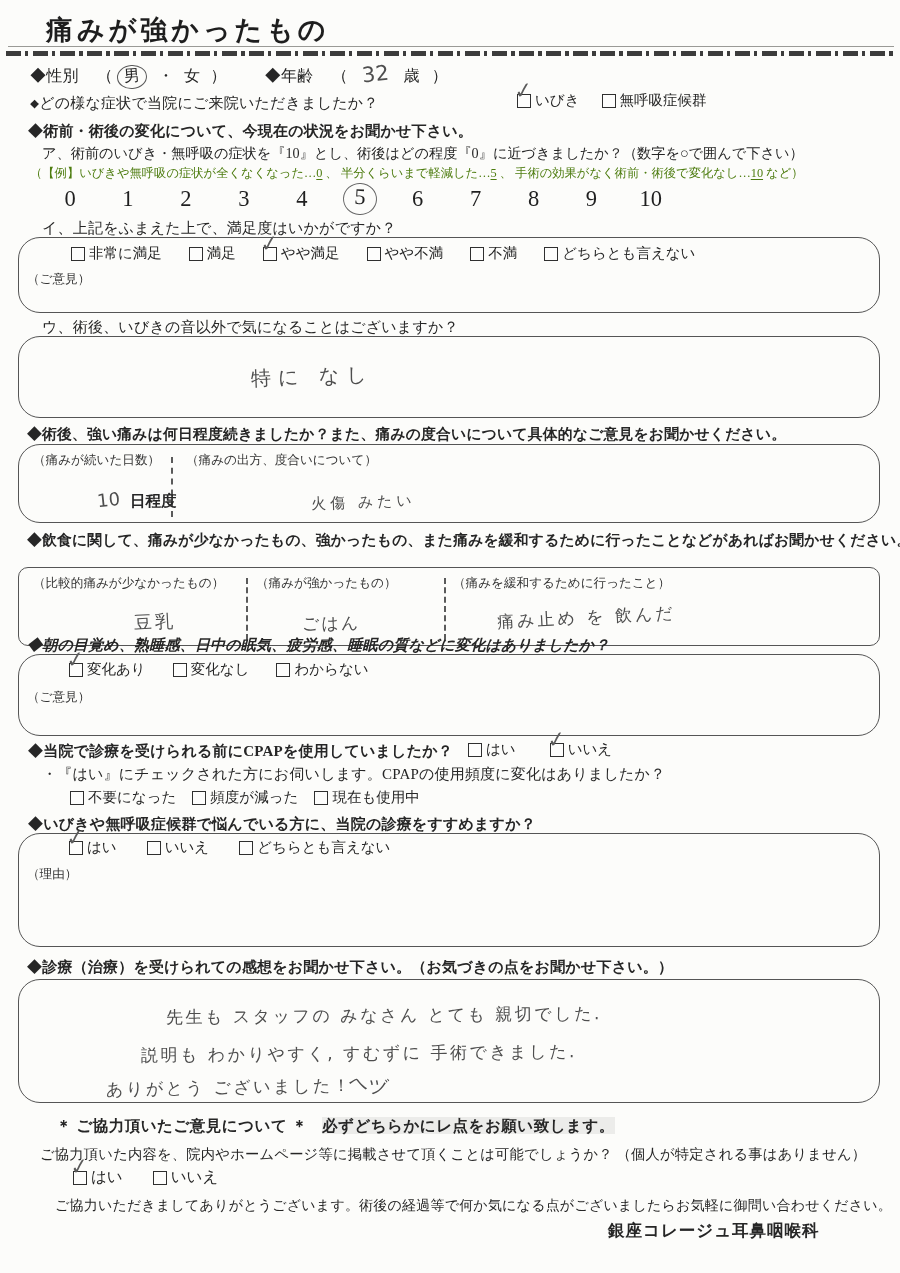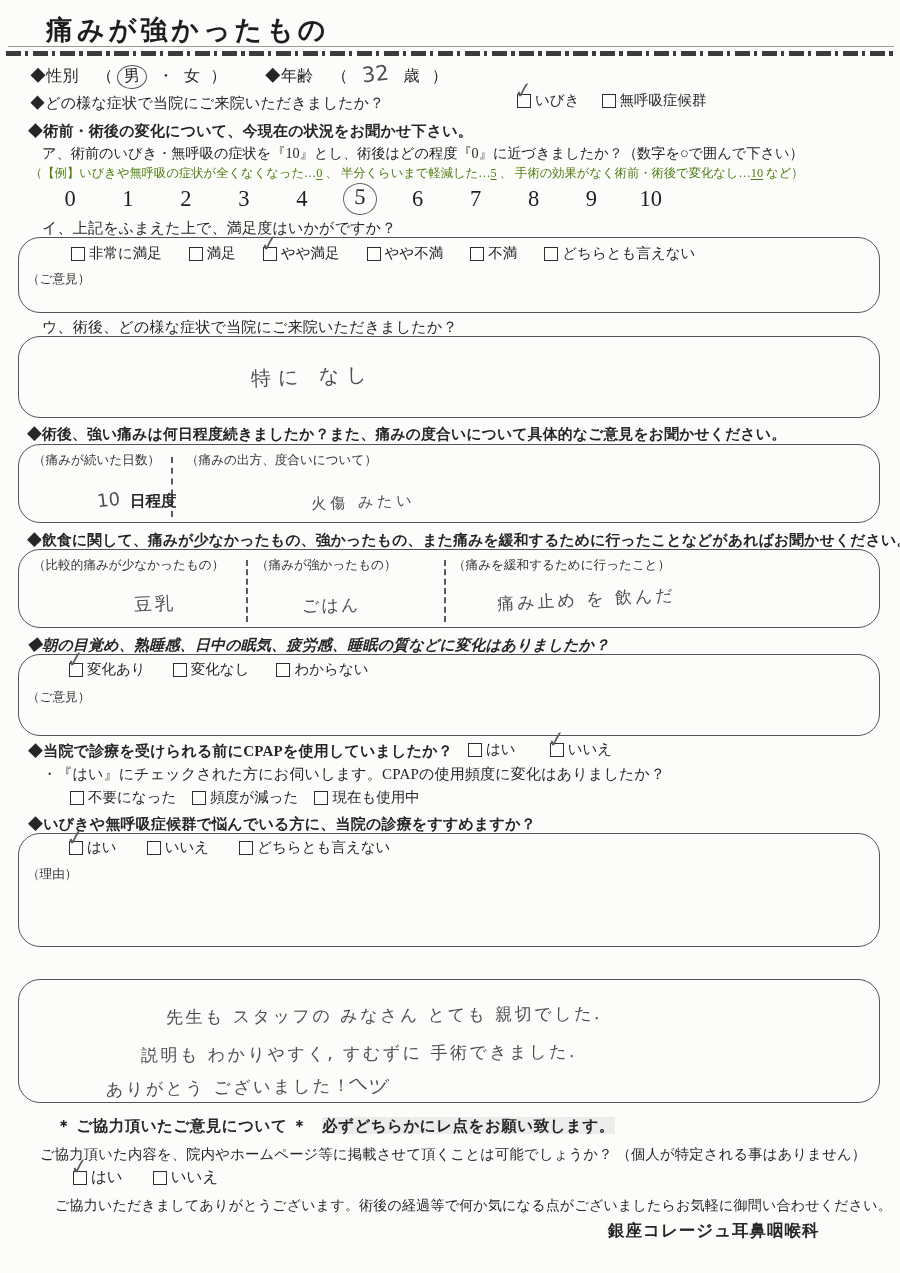--- a/index.html
+++ b/index.html
@@ -72,21 +72,21 @@
     <span style="margin:0 6px;">・</span>
     <span>女</span>
     <span style="margin-left:6px;">）</span>
     <span style="margin-left:34px;">◆年齢</span>
     <span style="margin-left:14px;">（</span>
     <span class="hand" style="display:inline-block;font-size:21px;transform:rotate(-6deg);margin:0 10px;">32</span>
     <span>歳</span>
     <span style="margin-left:8px;">）</span>
   </div>
 
-  <div class="abs q" style="left:30px;top:94px;">◆どの様な症状で当院にご来院いただきましたか？</div>
+  <div class="abs q" style="left:30px;top:94px;font-family:Liberation Mono, monospace;">◆どの様な症状で当院にご来院いただきましたか？</div>
   <div class="abs cbrow" style="left:517px;top:91px;gap:22px;">
     <span class="cb checked">
       <span class="sq"></span>
       <span class="tick">✓</span>
       <span>いびき</span>
     </span>
     <span class="cb">
       <span class="sq"></span>
 
       <span>無呼吸症候群</span>
@@ -137,39 +137,39 @@
           <span>不満</span>
         </span>
       <span class="cb">
           <span class="sq"></span>
           <span>どちらとも言えない</span>
         </span>
     </div>
     <div class="abs lbl-small" style="left:8px;top:33px;">（ご意見）</div>
   </div>
 
-  <div class="abs q" style="left:42px;top:318px;">ウ、術後、どの様な症状で当院にご来院いただきましたか？</div>
+  <div class="abs q" style="left:42px;top:318px;">ウ、術後、いびきの音以外で気になることはございますか？</div>
   <div class="box" style="left:18px;top:336px;width:860px;height:80px;">
     <div class="hand abs" style="left:232px;top:26px;font-size:20px;letter-spacing:7px;transform:rotate(-2deg);">特に なし</div>
   </div>
 
   <div class="abs q qb" style="left:27px;top:425px;font-size:14.8px;">◆術後、強い痛みは何日程度続きましたか？また、痛みの度合いについて具体的なご意見をお聞かせください。</div>
   <div class="box" style="left:18px;top:444px;width:860px;height:77px;">
     <div class="abs lbl-small" style="left:14px;top:7px;">（痛みが続いた日数）</div>
     <div class="abs lbl-small" style="left:167px;top:7px;">（痛みの出方、度合いについて）</div>
     <div class="vdash" style="left:152px;top:12px;height:60px;"></div>
     <div class="abs" style="left:78px;top:44px;">
       <span class="hand" style="display:inline-block;font-size:18px;transform:rotate(-6deg);margin-right:6px;">10</span>
       <span class="qb" style="font-size:15.5px;">日程度</span>
     </div>
     <div class="hand abs" style="left:292px;top:48px;font-size:15px;letter-spacing:4px;transform:rotate(-2deg);">火傷 みたい</div>
   </div>
 
   <div class="abs q qb" style="left:27px;top:531px;font-size:14.8px;">◆飲食に関して、痛みが少なかったもの、強かったもの、また痛みを緩和するために行ったことなどがあればお聞かせください。</div>
-  <div class="box" style="left:18px;top:549px;width:860px;height:77px;">
+  <div class="box" style="left:18px;top:567px;width:860px;height:77px;border-radius:10px;">
     <div class="abs lbl-small" style="left:14px;top:7px;">（比較的痛みが少なかったもの）</div>
     <div class="abs lbl-small" style="left:237px;top:7px;">（痛みが強かったもの）</div>
     <div class="abs lbl-small" style="left:434px;top:7px;">（痛みを緩和するために行ったこと）</div>
     <div class="vdash" style="left:227px;top:10px;height:62px;"></div>
     <div class="vdash" style="left:425px;top:10px;height:62px;"></div>
     <div class="hand abs" style="left:115px;top:42px;font-size:18px;letter-spacing:3px;transform:rotate(-3deg);">豆乳</div>
     <div class="hand abs" style="left:283px;top:44px;font-size:17px;letter-spacing:2px;transform:rotate(-1deg);">ごはん</div>
     <div class="hand abs" style="left:478px;top:38px;font-size:17px;letter-spacing:3px;transform:rotate(-3deg);">痛み止め を 飲んだ</div>
   </div>
 
@@ -234,20 +234,21 @@
           <span>いいえ</span>
         </span>
       <span class="cb">
           <span class="sq"></span>
           <span>どちらとも言えない</span>
         </span>
     </div>
     <div class="abs lbl-small" style="left:8px;top:32px;">（理由）</div>
   </div>
 
+  <div class="abs q qb" style="left:27px;top:958px;">◆診療（治療）を受けられての感想をお聞かせ下さい。（お気づきの点をお聞かせ下さい。）</div>
   <div class="box" style="left:18px;top:979px;width:860px;height:122px;">
     <div class="hand abs" style="left:147px;top:24px;font-size:17px;letter-spacing:2.5px;transform:rotate(-.5deg);">先生も スタッフの みなさん とても 親切でした.</div>
     <div class="hand abs" style="left:122px;top:62px;font-size:17px;letter-spacing:2.5px;transform:rotate(-.5deg);">説明も わかりやすく, すむずに 手術できました.</div>
     <div class="hand abs" style="left:87px;top:96px;font-size:17px;letter-spacing:2.5px;transform:rotate(-1deg);">ありがとう ございました！</div>
     <div class="hand abs" style="left:330px;top:92px;font-size:19px;transform:rotate(12deg);">へヅ</div>
   </div>
 
   <div class="abs note-strong" style="left:30px;top:1116px;margin-left:26px;">
     <span>＊ ご協力頂いたご意見について ＊</span>
     <span class="note-hl" style="margin-left:10px;">必ずどちらかにレ点をお願い致します。</span>

